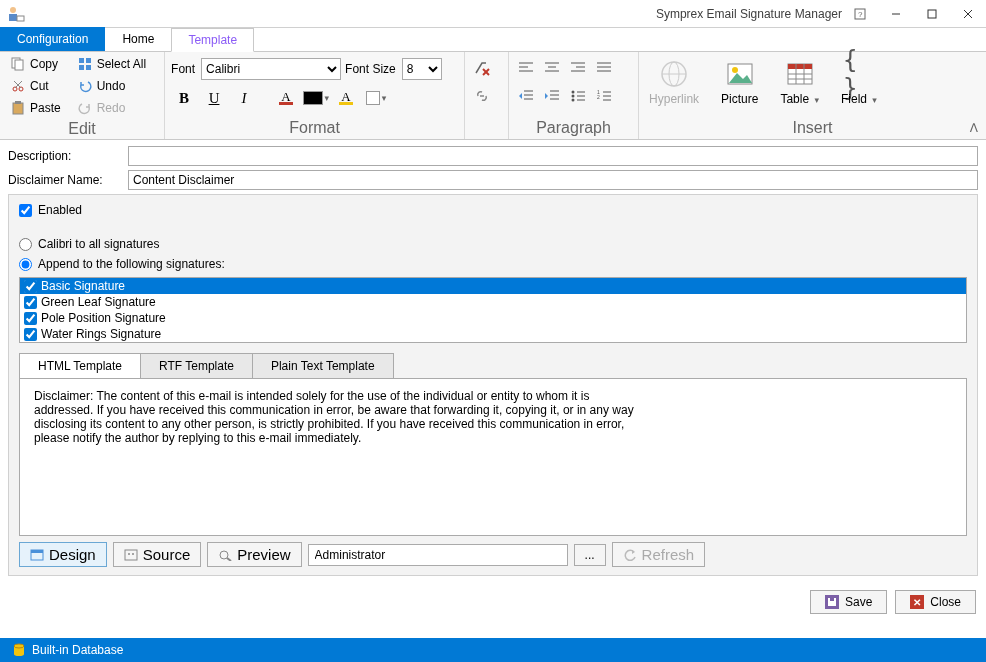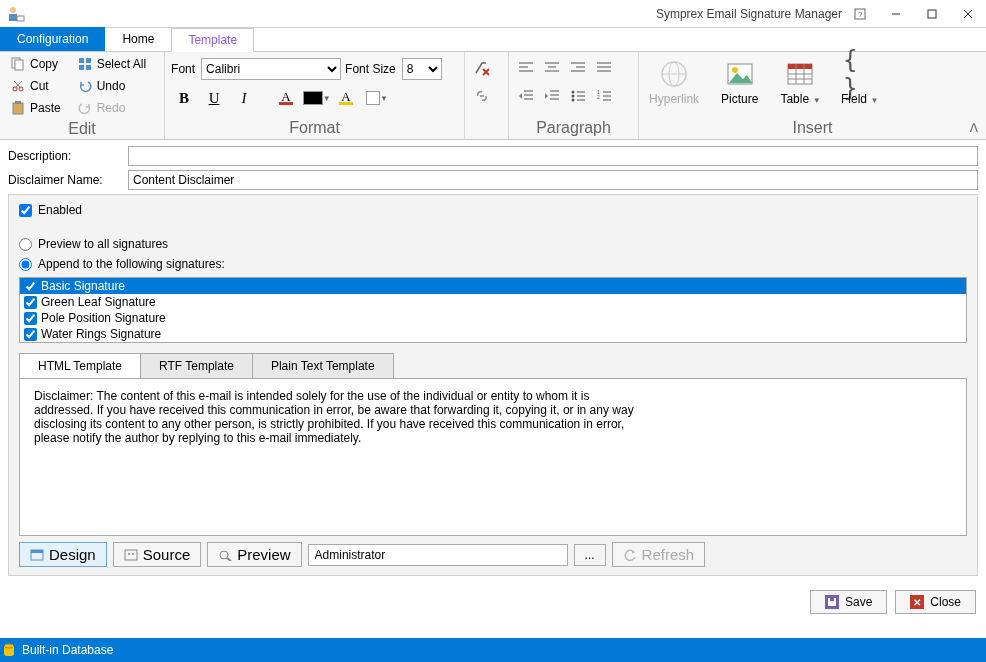--- a/index.html
+++ b/index.html
@@ -70,21 +70,21 @@
 .d-btn { border: 1px solid #aaa; background: #f5f5f5; padding: 3px 10px; font-size: 15px; display: flex; align-items: center; gap: 5px; cursor: pointer; }
 .d-btn.active { background: #e6f2fb; border-color: #6aa7d4; }
 .user-field { border: 1px solid #aaa; background: #fff; padding: 3px 6px; font-size: 12px; flex: 1; height: 22px; }
 .browse-btn { border: 1px solid #aaa; background: #f5f5f5; padding: 3px 10px; cursor: pointer; }
 
 
 .footer-btns { display: flex; justify-content: flex-end; gap: 8px; padding: 8px 10px; }
 .f-btn { border: 1px solid #aaa; background: #f5f5f5; padding: 4px 14px; font-size: 12px; display: flex; align-items: center; gap: 6px; cursor: pointer; }
 .f-btn .sq { width: 14px; height: 14px; display: inline-flex; align-items: center; justify-content: center; color: #fff; font-size: 10px; font-weight: bold; }
 
-.statusbar { position: absolute; bottom: 0; left: 0; right: 0; height: 24px; background: #0179d5; color: #fff; display: flex; align-items: center; padding: 0 2px; gap: 6px; font-size: 12px; }
+.statusbar { position: absolute; bottom: 0; left: 0; right: 0; height: 24px; background: #0179d5; color: #fff; display: flex; align-items: center; padding: 0 12px; gap: 6px; font-size: 12px; }
 
 svg { display: block; }
 </style>
 </head>
 <body>
 
 <div class="titlebar">
   <div class="app-icon">
     <svg width="18" height="18" viewBox="0 0 18 18">
         <circle cx="6" cy="5" r="3" fill="#f2c28b"></circle>
@@ -381,21 +381,21 @@
   </div>
 
   <div class="gray-panel">
     <div class="chk-row">
       <input type="checkbox" checked="" style="">
       <span>Enabled</span>
     </div>
     <div style="height:14px"></div>
     <div class="rad-row">
       <input type="radio" name="append" style="">
-      <span>Preview to all signatures</span>
+      <span>Calibri to all signatures</span>
     </div>
     <div class="rad-row">
       <input type="radio" name="append" checked="" style="">
       <span>Append to the following signatures:</span>
     </div>
     <div class="sig-list">
       <div class="sig-item selected">
           <input type="checkbox" checked="" style="">
           <span>Basic Signature</span>
         </div>

